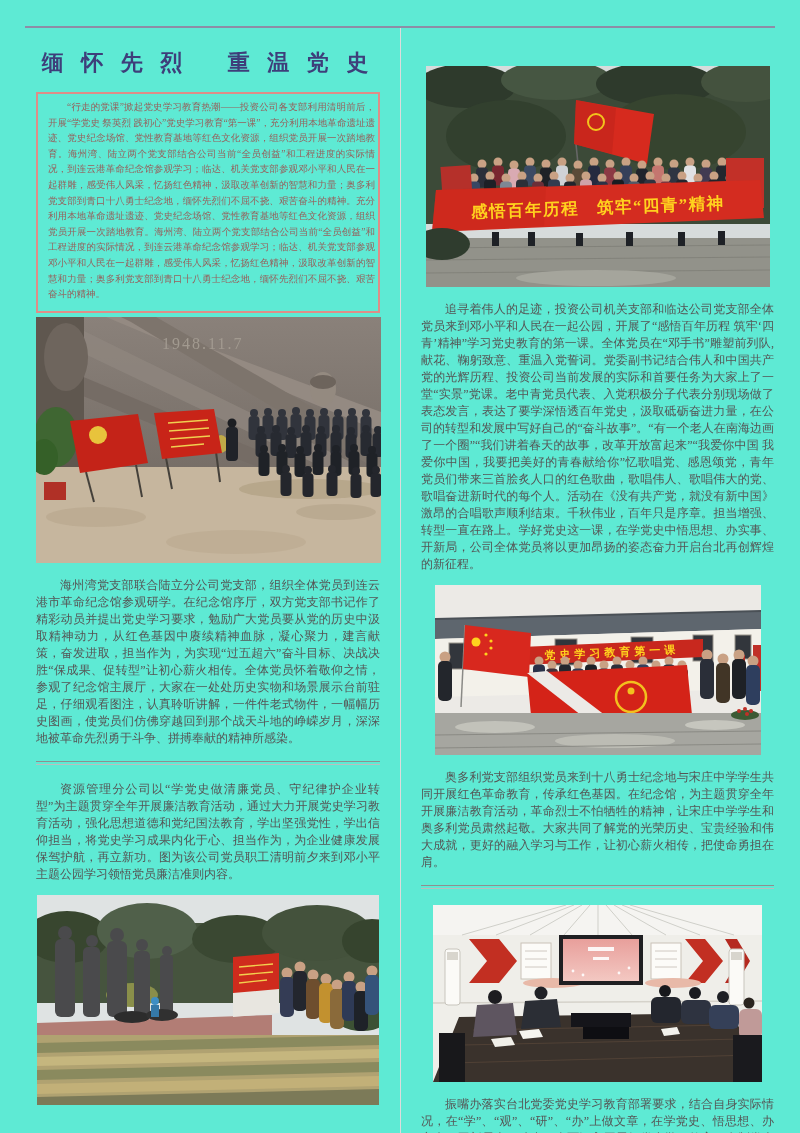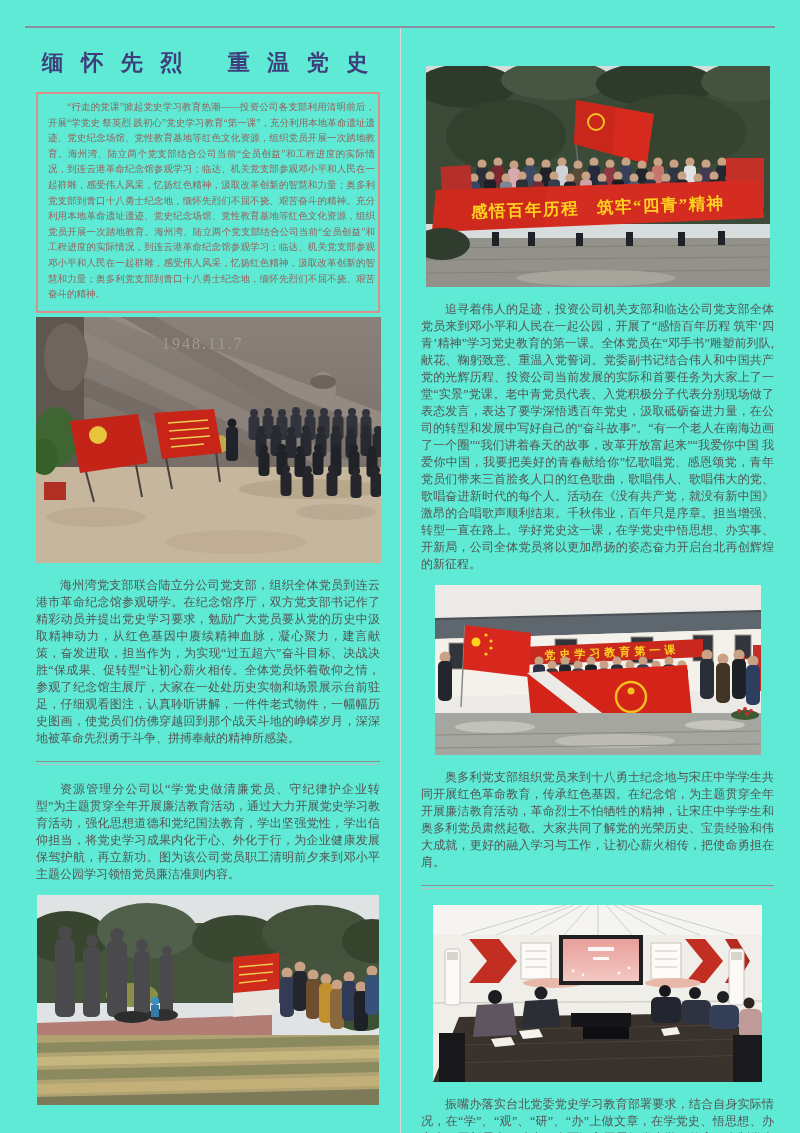--- a/index.html
+++ b/index.html
@@ -182,21 +182,21 @@
             <use href="#pd" x="320" y="154"></use>
               <use href="#pd" x="340" y="153"></use>
           </g>
         </svg>
       </figure>
 
       <p class="body-para">海州湾党支部联合陆立分公司党支部，组织全体党员到连云港市革命纪念馆参观研学。在纪念馆序厅，双方党支部书记作了精彩动员并提出党史学习要求，勉励广大党员要从党的历史中汲取精神动力，从红色基因中赓续精神血脉，凝心聚力，建言献策，奋发进取，担当作为，为实现“过五超六”奋斗目标、决战决胜“保成果、促转型”让初心薪火相传。全体党员怀着敬仰之情，参观了纪念馆主展厅，大家在一处处历史实物和场景展示台前驻足，仔细观看图注，认真聆听讲解，一件件老式物件，一幅幅历史图画，使党员们仿佛穿越回到那个战天斗地的峥嵘岁月，深深地被革命先烈勇于斗争、拼搏奉献的精神所感染。</p>
 
       <hr class="section-rule">
 
-      <p class="body-para">资源管理分公司以“学党史做清廉党员、守纪律护企业转型”为主题贯穿全年开展廉洁教育活动，通过大力开展党史学习教育活动，强化思想道德和党纪国法教育，学出坚强党性，学出信仰担当，将党史学习成果内化于心、外化于行，为企业健康发展保驾护航，再立新功。图为该公司党员职工清明前夕来到邓小平主题公园学习领悟党员廉洁准则内容。</p>
+      <p class="body-para">资源管理分公司以“学党史做清廉党员、守纪律护企业转型”为主题贯穿全年开展廉洁教育活动，通过大力开展党史学习教育活动，强化思想道德和党纪国法教育，学出坚强党性，学出信仰担当，将党史学习成果内化于心、担当作为，为企业健康发展保驾护航，再立新功。图为该公司党员职工清明前夕来到邓小平主题公园学习领悟党员廉洁准则内容。</p>
 
       <figure>
         <svg class="photo" width="342" height="210" viewBox="0 0 342 210">
           <rect width="342" height="210" fill="#dfe3e3"></rect>
           <rect x="0" y="28" width="342" height="80" fill="#46543e"></rect>
           <ellipse cx="30" cy="42" rx="42" ry="26" fill="#38462f"></ellipse>
           <ellipse cx="110" cy="36" rx="50" ry="28" fill="#50604a"></ellipse>
           <ellipse cx="200" cy="44" rx="45" ry="24" fill="#3a4832"></ellipse>
           <ellipse cx="280" cy="38" rx="55" ry="28" fill="#44523c"></ellipse>
           <ellipse cx="335" cy="46" rx="30" ry="22" fill="#36442e"></ellipse>

